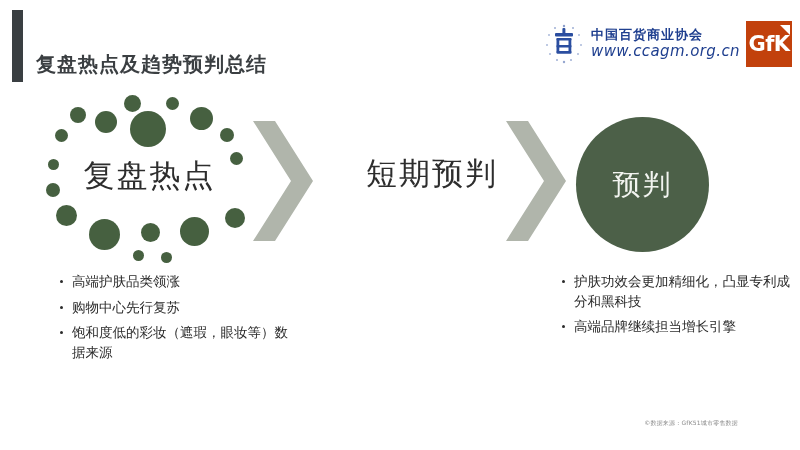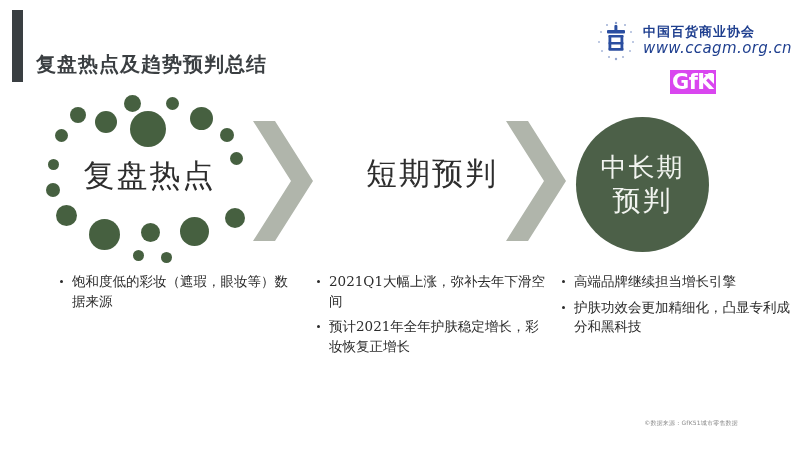--- a/index.html
+++ b/index.html
@@ -22,34 +22,34 @@
     position:absolute;left:36px;top:27px;
     font-size:20px;font-weight:bold;
     color:#3b3f42;
     letter-spacing:1px;
     white-space:nowrap;
     font-family:"DejaVu Sans","Liberation Sans",sans-serif;
     margin-top:24px;
   }
 
   
-  .logo-group{position:absolute;right:8px;top:18px;height:52px;display:flex;align-items:center;gap:6px;flex-direction:column;}
+  .logo-group{position:absolute;right:8px;top:18px;height:52px;display:flex;align-items:center;gap:6px;}
   .ccagm-logo{display:flex;align-items:center;gap:4px;}
   .ccagm-mark{position:relative;width:46px;height:46px;}
   .ccagm-text{display:flex;flex-direction:column;justify-content:center;line-height:1.1;}
   .ccagm-cn{
     font-size:13px;color:#1f3f8f;font-weight:bold;letter-spacing:1px;
     white-space:nowrap;
   }
   .ccagm-url{
     font-size:15px;color:#1f3f8f;font-style:italic;letter-spacing:.4px;
     white-space:nowrap;margin-top:1px;
   }
   .gfk-logo{
-    width:46px;height:46px;background:#d946ef;
+    width:46px;height:46px;background:#c2410c;
     position:relative;
     display:flex;align-items:center;justify-content:center;
   }
   .gfk-logo span{
     color:#ffffff;font-size:21px;font-weight:bold;letter-spacing:-.5px;
     font-family:"DejaVu Sans","Liberation Sans",sans-serif;
   }
 
   
   .stage-area{position:absolute;left:0;top:95px;width:696px;height:175px;}
@@ -198,43 +198,38 @@
 
     <div class="mid-label">短期预判</div>
 
     <div class="chevron" style="left:506px;top:22px;">
       <svg width="62" height="128" viewBox="0 0 62 128">
         <polygon points="0,4 22,4 60,64 22,124 0,124 38,64" fill="#b0b5ab"></polygon>
       </svg>
     </div>
 
     <div class="green-circle">
-      <div class="l1">中长期</div>
       <div class="l2">预判</div>
     </div>
   </div>
 
   <div class="cols">
 
     <div class="col col-1">
       <ul class="bullets">
+        <li>高端护肤品类领涨</li>
+        <li>购物中心先行复苏</li>
         <li>饱和度低的彩妆（遮瑕，眼妆等）数据来源</li>
       </ul>
     </div>
 
-    <div class="col col-2">
-      <ul class="bullets">
-        <li>2021Q1大幅上涨，弥补去年下滑空间</li>
-        <li>预计2021年全年护肤稳定增长，彩妆恢复正增长</li>
-      </ul>
-    </div>
 
     <div class="col col-3">
       <ul class="bullets">
+        <li>护肤功效会更加精细化，凸显专利成分和黑科技</li>
         <li>高端品牌继续担当增长引擎</li>
-        <li>护肤功效会更加精细化，凸显专利成分和黑科技</li>
       </ul>
     </div>
   </div>
 
   <div class="footer-note">©数据来源：GfK51城市零售数据</div>
 
 </div>
 
 </body></html>

